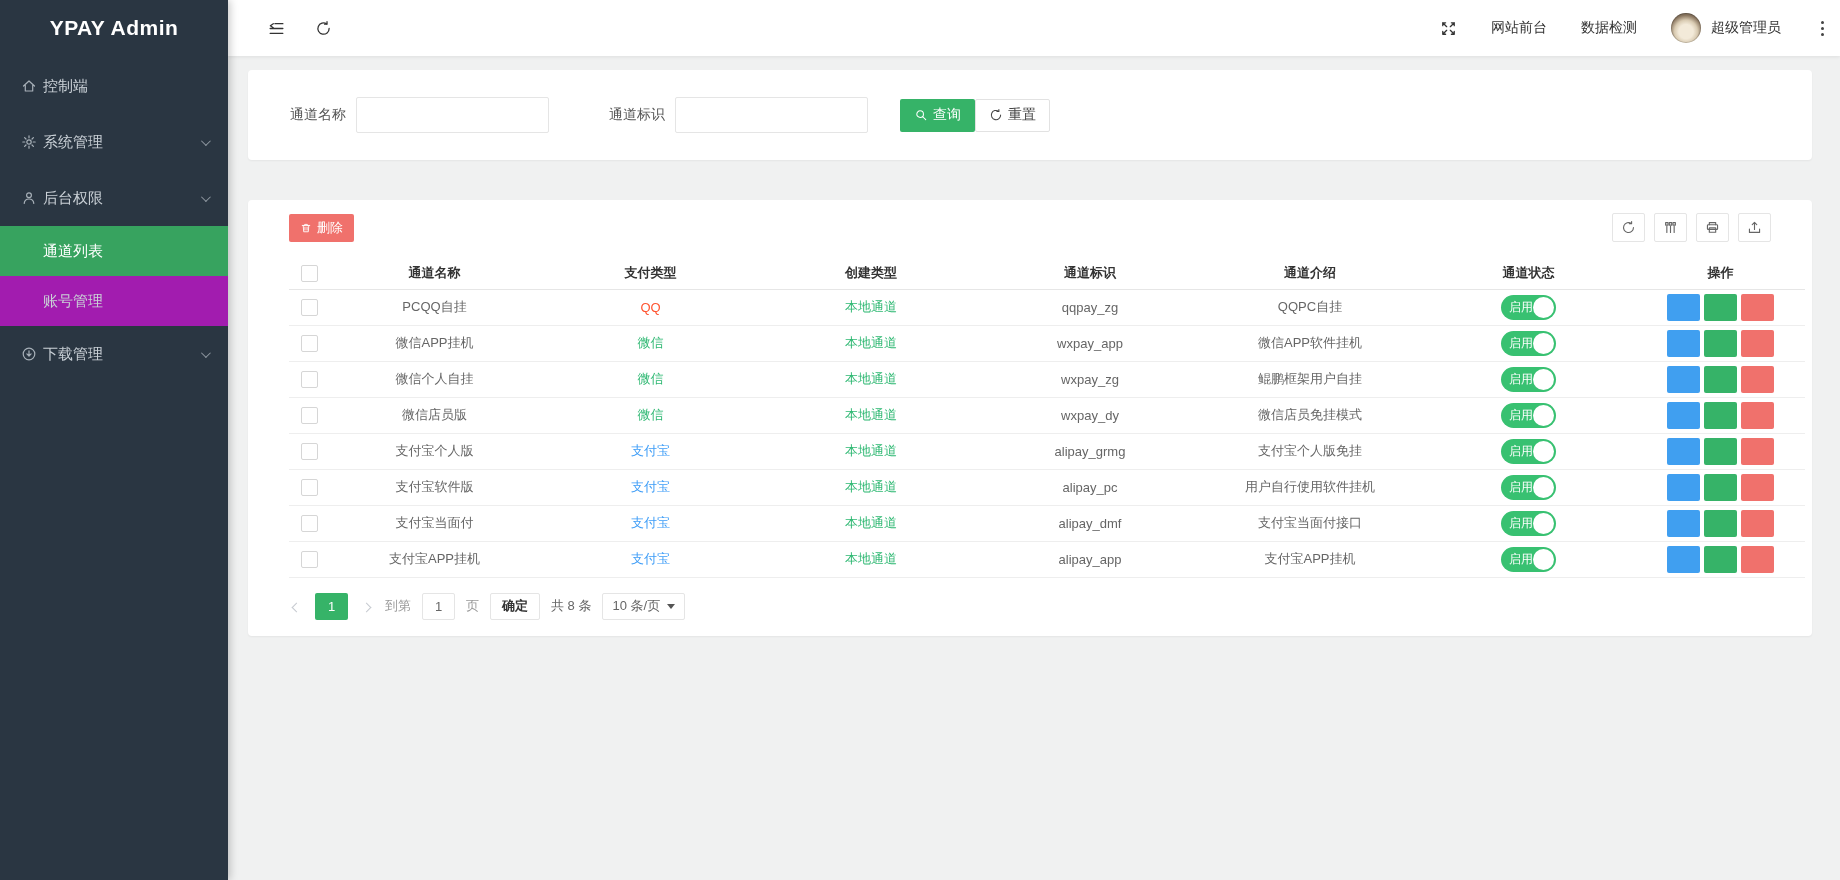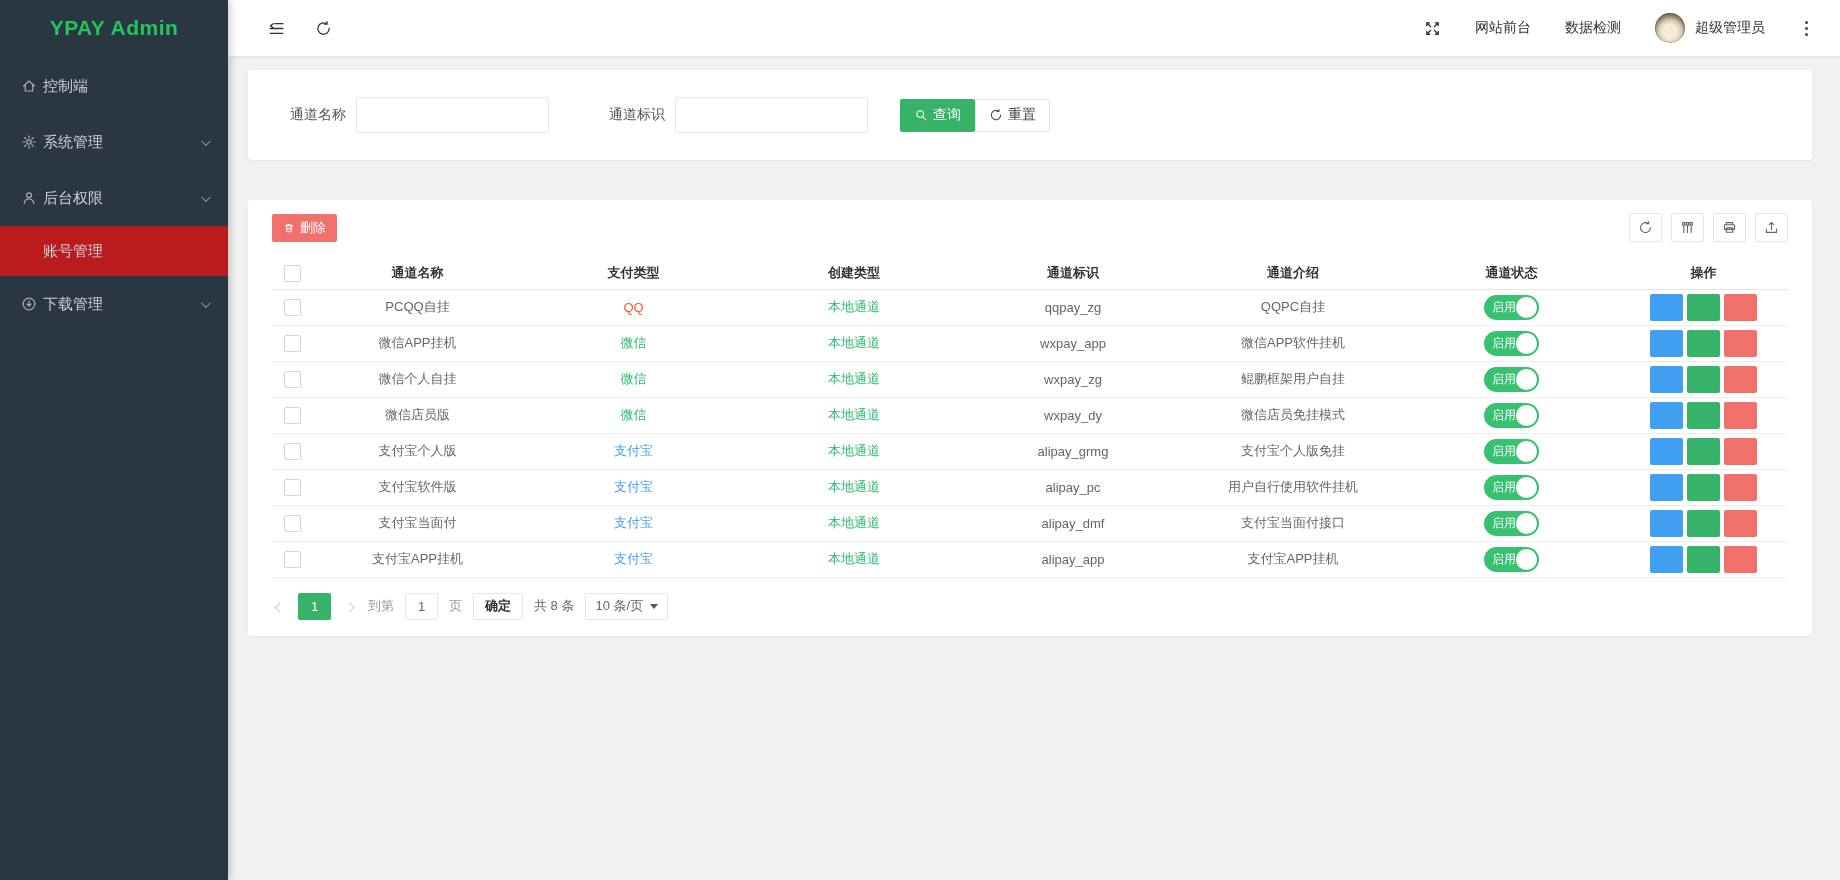--- a/index.html
+++ b/index.html
@@ -12,47 +12,47 @@
   .logo{height:56px;display:flex;align-items:center;justify-content:center;font-size:21px;font-weight:bold;letter-spacing:.5px}
   .menu{padding-top:2px}
   .menu-item{height:56px;display:flex;align-items:center;padding:0 20px 0 21px;font-size:15px;cursor:pointer}
   .mi-icon{width:16px;height:16px;margin-right:6px;color:#a7b0b8;display:inline-flex}
   .menu-item .label{flex:1}
   .chev{width:7px;height:7px;border-right:1.4px solid #8d969f;border-bottom:1.4px solid #8d969f;display:inline-block}
   .chev.down{transform:rotate(45deg) translateY(-2px)}
   .chev.up{transform:rotate(-135deg) translateY(-2px)}
   .chev.left{transform:rotate(135deg)}
   .chev.right{transform:rotate(-45deg)}
-  .submenu-item{height:50px;display:flex;align-items:center;padding-left:43px;background:#b91c1c;font-size:15px;cursor:pointer;color:#c9d0d6}
+  .submenu-item{height:50px;display:flex;align-items:center;padding-left:43px;background:#a21caf;font-size:15px;cursor:pointer;color:#c9d0d6}
   .submenu-item.active{background:#37a35f;color:#fff}
 
   
   .main{flex:1;display:flex;flex-direction:column;min-width:0}
-  .topbar{height:56px;background:#fff;display:flex;align-items:center;padding:0 26px 0 40px;box-shadow:0 1px 4px rgba(0,0,0,.08);position:relative;z-index:5;color:#333;font-size:14px}
+  .topbar{height:56px;background:#fff;display:flex;align-items:center;padding:0 10px 0 40px;box-shadow:0 1px 4px rgba(0,0,0,.08);position:relative;z-index:5;color:#333;font-size:14px}
   .tb-icon{width:17px;height:17px;display:inline-flex;color:#333;cursor:pointer}
   .tb-left{display:flex;align-items:center;gap:30px}
   .tb-right{margin-left:auto;display:flex;align-items:center;gap:34px}
   .tb-link{cursor:pointer}
   .user-wrap{display:flex;align-items:center;gap:10px;cursor:pointer}
   .avatar{width:30px;height:30px;border-radius:50%;background:radial-gradient(circle at 50% 62%,#f3ead9 30%,#d9cbb2 48%,#8a7660 68%,#2e2a25 100%);box-shadow:inset 0 0 0 1px rgba(0,0,0,.15)}
   .kebab{display:inline-flex;flex-direction:column;gap:3px;cursor:pointer;padding:2px 6px}
   .kebab i{width:3px;height:3px;border-radius:50%;background:#444}
 
   
   .search-card{margin:14px 28px 0 20px;height:90px;background:#fff;border-radius:4px;display:flex;align-items:center;padding-left:42px;box-shadow:0 1px 2px rgba(0,0,0,.05)}
   .form-label{font-size:14px;color:#555;margin-right:10px}
   .form-input{width:193px;height:36px;border:1px solid #e5e5e5;border-radius:2px;padding:0 10px;font-size:14px;color:#333;outline:none;background:#fff}
   .gap-group{margin-left:60px}
   .btns{margin-left:32px;display:flex;}
   .btn{display:inline-flex;align-items:center;justify-content:center;gap:5px;height:33px;padding:0 13px;font-size:14px;border-radius:2px;border:1px solid transparent;cursor:pointer;background:#fff}
   .btn .bi{width:14px;height:14px;display:inline-flex}
   .btn-green{background:#36b368;color:#fff}
   .btn-plain{border-color:#e2e2e2;color:#444}
 
-  .table-card{margin:40px 28px 0 20px;background:#fff;border-radius:4px;padding:13px 24px 16px;box-shadow:0 1px 2px rgba(0,0,0,.05)}
+  .table-card{margin:40px 28px 0 20px;background:#fff;border-radius:4px;padding:13px 41px 16px;box-shadow:0 1px 2px rgba(0,0,0,.05)}
   .table-toolbar{display:flex;align-items:center;justify-content:space-between}
   .btn-danger{background:#f0716c;color:#fff;height:28px;padding:0 10px;font-size:13px}
   .btn-danger .bi{width:12px;height:12px}
   .tool-icons{display:flex;gap:9px}
   .tool-btn{width:33px;height:29px;border:1px solid #e5e5e5;border-radius:2px;background:#fff;display:inline-flex;align-items:center;justify-content:center;color:#666;cursor:pointer}
   .tool-btn .bi{width:15px;height:15px;display:inline-flex}
 
   table{width:100%;border-collapse:collapse;table-layout:fixed;margin-top:16px}
   th{height:31px;font-size:13px;font-weight:700;color:#333;border-bottom:1px solid #e6e6e6;text-align:center}
   td{height:36px;font-size:13px;color:#666;border-bottom:1px solid #eee;text-align:center;overflow:hidden;white-space:nowrap}
@@ -80,21 +80,21 @@
   .pg-select{height:27px;border:1px solid #e5e5e5;border-radius:2px;background:#fff;display:inline-flex;align-items:center;gap:7px;padding:0 9px;cursor:pointer}
   .caret{width:0;height:0;border-left:4px solid transparent;border-right:4px solid transparent;border-top:5px solid #555}
 </style>
 </head>
 <body>
 
 <div class="root">
 
   <aside class="sidebar">
     <div class="logo">
-      <span id="logo-text" style="color: #22c55e;">YPAY Admin</span>
+      <span id="logo-text" style="color: #ffffff;">YPAY Admin</span>
     </div>
     <nav class="menu" id="sidebar-menu">
   <div class="menu-item">
     <span class="mi-icon">
             <svg viewBox="0 0 16 16" width="100%" height="100%" fill="none" stroke="currentColor" stroke-width="1.2" stroke-linecap="round" stroke-linejoin="round">
               <path d="M2.5 8 8 3l5.5 5M4.3 7.2V13h7.4V7.2"></path>
             </svg>
           </span>
     <span class="label">控制端</span>
 
@@ -116,20 +116,23 @@
             <svg viewBox="0 0 16 16" width="100%" height="100%" fill="none" stroke="currentColor" stroke-width="1.2" stroke-linecap="round" stroke-linejoin="round">
               <circle cx="8" cy="5.2" r="2.4"></circle>
               <path d="M3.2 13.4c.3-3 2.2-4.4 4.8-4.4s4.5 1.4 4.8 4.4"></path>
             </svg>
           </span>
     <span class="label">后台权限</span>
     <span class="chev down"></span>
   </div>
 
 
+  <div class="submenu-item active" style="background: rgb(55, 163, 95);">
+    <span class="label">通道列表</span>
+  </div>
 
   <div class="submenu-item">
     <span class="label">账号管理</span>
   </div>
 
 
 
 
   <div class="menu-item">
     <span class="mi-icon">

